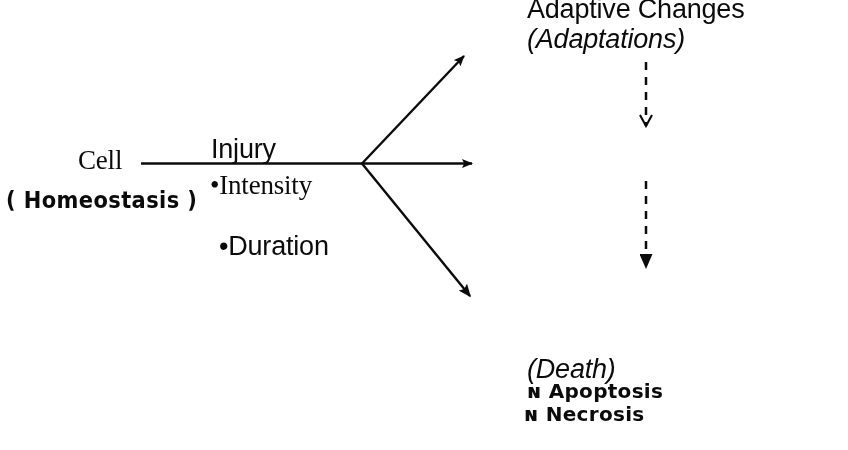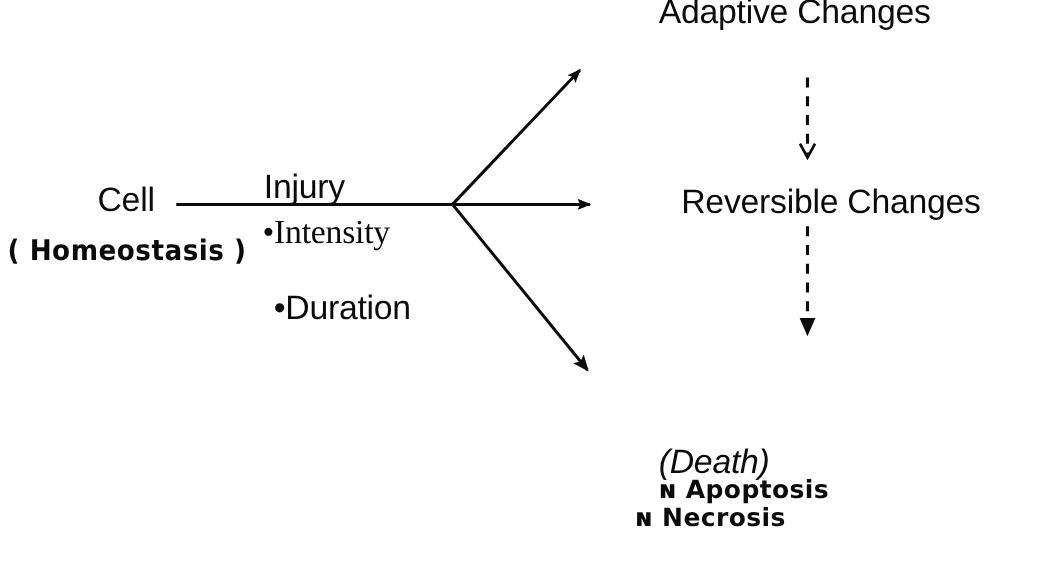--- a/index.html
+++ b/index.html
@@ -85,35 +85,35 @@
 
     <line x1="362" y1="163.5" x2="472" y2="163.5" stroke="#0b0b0b" stroke-width="2.4" marker-end="url(#arrowSolid)"></line>
 
     <line x1="362" y1="163.5" x2="470" y2="296" stroke="#0b0b0b" stroke-width="2.4" marker-end="url(#arrowSolidDown)"></line>
 
     <line x1="646" y1="62" x2="646" y2="126" stroke="#0b0b0b" stroke-width="2.5" stroke-dasharray="8 7" marker-end="url(#arrowOpenV)"></line>
 
     <line x1="646" y1="181" x2="646" y2="268" stroke="#0b0b0b" stroke-width="2.5" stroke-dasharray="8 7" marker-end="url(#arrowFilledTri)"></line>
   </svg>
 
-  <div class="txt printed" style="left:78px; top:147px;">Cell</div>
+  <div class="txt printed" style="left:78px; top:147px;font-family:Liberation Serif, serif;">Cell</div>
 
   <div class="txt hand" style="left:6px; top:190px;">( Homeostasis )</div>
 
   <div class="txt printed" style="left:211px; top:136px;">Injury</div>
 
   <div class="txt printed" style="left:210px; top:172px;font-family:Liberation Serif, serif;">•Intensity</div>
 
   <div class="txt printed" style="left:219px; top:205px;margin-top:28px;">•Duration</div>
 
   <div class="txt printed" style="left:527px; top:-4px;">Adaptive Changes</div>
 
+  <div class="txt printed-italic" style="left:527px; top:26px;">(Adaptations)</div>
 
-  <div class="txt printed" style="left:545px; top:148px;">Reversible Changes</div>
 
 
   <div class="txt printed-italic" style="left:527px; top:329px;margin-top:27px;">(Death)</div>
 
   <div class="txt hand-small" style="left:527px; top:381px;">ɴ Apoptosis</div>
 
-  <div class="txt hand-small" style="left:508px; top:404px;">ɴ Necrosis</div>
+  <div class="txt hand-small" style="left:524px; top:404px;">ɴ Necrosis</div>
 
 </div>
 
 </body></html>

